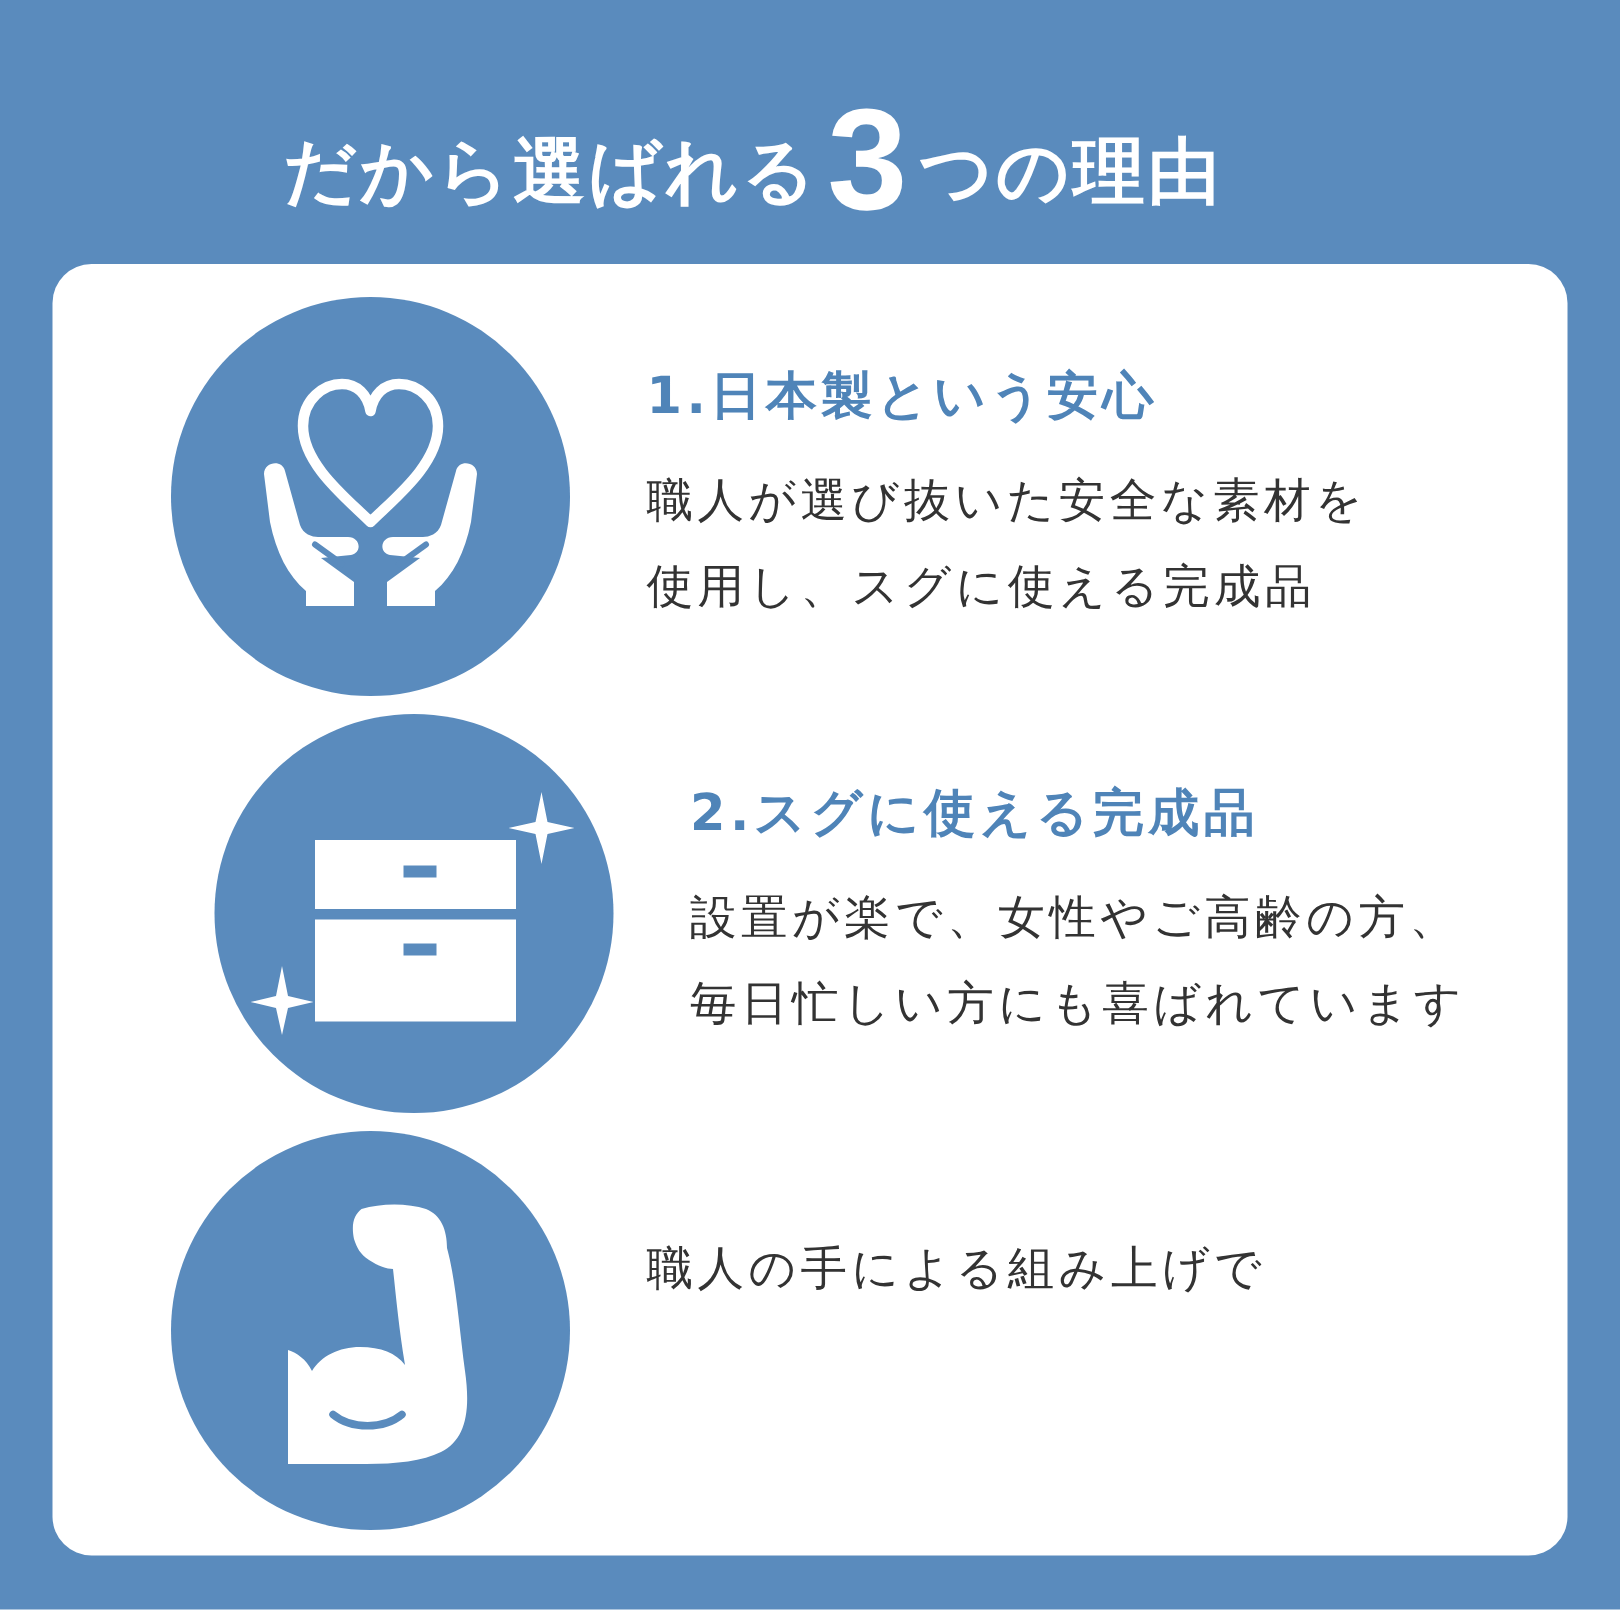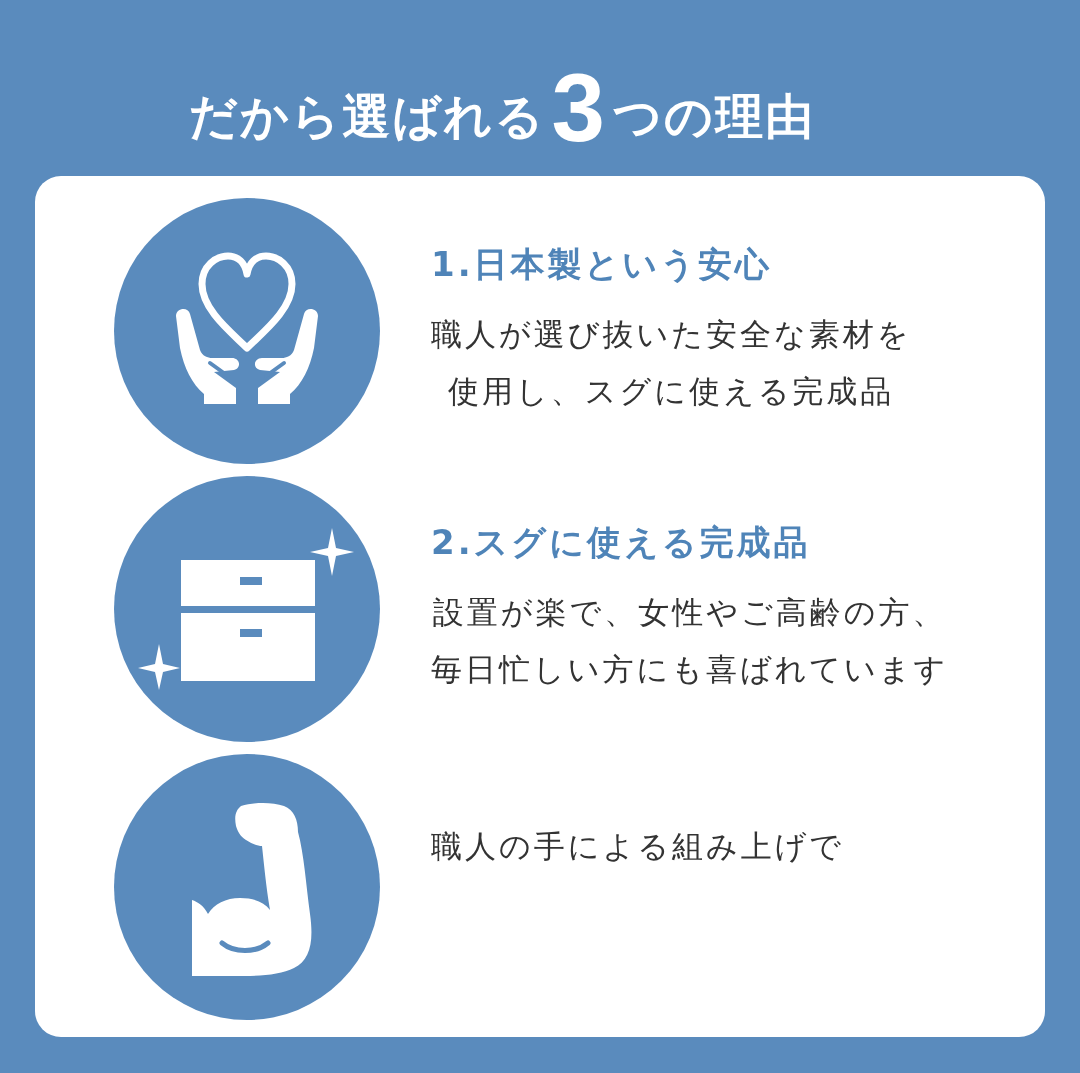--- a/index.html
+++ b/index.html
@@ -37,21 +37,21 @@
   }
   .circle svg { position: absolute; left: 0; top: 0; width: 266px; height: 266px; }
   .reason-text { position: absolute; left: 396px; top: 66px; }
   .reason-heading {
     color: #4f84b8; font-weight: bold; font-size: 34px;
     letter-spacing: 3px; line-height: 44px; white-space: nowrap;
   }
   .reason-body {
     margin-top: 20px;
     color: #333333; font-size: 31px; letter-spacing: 3px;
-    line-height: 57px; white-space: nowrap; text-align: center;
+    line-height: 57px; white-space: nowrap;
   }
 </style>
 </head>
 <body>
 
 <div class="page-title">
   <span class="t-pre">だから選ばれる</span><span class="t-num">3</span><span class="t-post">つの理由</span>
 </div>
 
 <div class="card">
@@ -71,21 +71,21 @@
     </div>
     <div class="reason-text">
       <div class="reason-heading">1.日本製という安心</div>
       <div class="reason-body">
         <div>職人が選び抜いた安全な素材を</div>
         <div>使用し、スグに使える完成品</div>
       </div>
     </div>
   </div>
 
-  <div class="reason" style="top:278px;">
+  <div class="reason" style="top:278px;margin-left:29px;">
     <div class="circle">
       <svg viewBox="0 0 266 266">
 
         <rect x="67" y="84" width="134" height="46" fill="#ffffff"></rect>
         <rect x="126" y="101" width="22" height="8" fill="#5a8bbd"></rect>
 
         <rect x="67" y="137" width="134" height="68" fill="#ffffff"></rect>
         <rect x="126" y="153" width="22" height="8" fill="#5a8bbd"></rect>
 
         <path d="M218 52 L222 72 L240 76 L222 80 L218 100 L214 80 L196 76 L214 72 Z" fill="#ffffff"></path>

